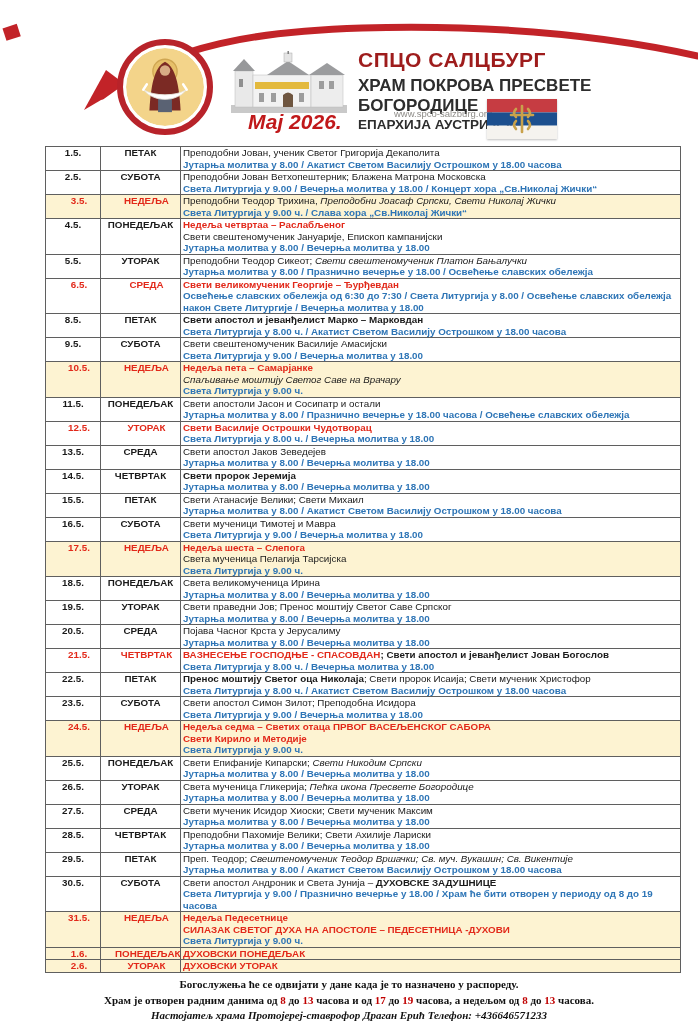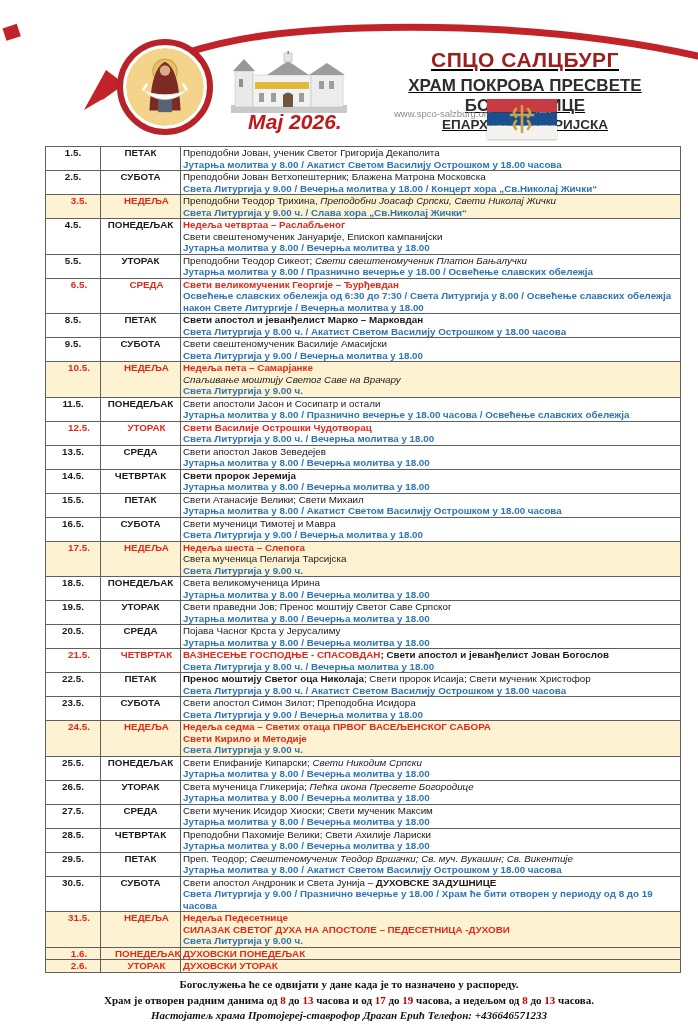--- a/index.html
+++ b/index.html
@@ -7,21 +7,21 @@
   body { font-family:"Liberation Sans", sans-serif; }
   .page { width:698px; height:1024px; position:relative; background:#ffffff; margin:0 auto; overflow:hidden; }
 
   
   .header { position:absolute; top:0; left:0; width:698px; height:146px; }
   .swoosh { position:absolute; top:0; left:0; }
   .icon-circle { position:absolute; left:117px; top:39px; width:96px; height:96px;
                  border:6px solid #b8232a; border-radius:50%; background:#fff; padding:3px; z-index:3; }
   .icon-circle svg { width:100%; height:100%; border-radius:50%; display:block; }
   .church { position:absolute; left:231px; top:51px; width:116px; height:66px; z-index:2; }
-  .title-block { position:absolute; left:358px; top:48px; width:334px; text-align:center; z-index:3;text-decoration:underline; }
+  .title-block { position:absolute; left:358px; top:48px; width:334px; z-index:3; }
   .org-title { font-size:21px; font-weight:bold; color:#9e1c1c; letter-spacing:.5px; }
   .temple-title { font-size:17px; font-weight:bold; color:#2d2d2d; margin-top:4px; }
   .eparchy-title { font-size:13.5px; font-weight:bold; color:#2d2d2d; margin-top:1px; }
   .website { position:absolute; left:394px; top:108px; font-size:9.5px; color:#8e8c88; z-index:3; }
   .flag { position:absolute; left:487px; top:99px; width:70px; height:40px; z-index:3; box-shadow:0 1px 2px rgba(0,0,0,.25); }
   .month-title { position:absolute; left:248px; top:110px; width:115px; text-align:left;
                  font-size:21px; font-weight:bold; font-style:italic; color:#c0181a; z-index:3; }
 
   
   table.schedule { position:absolute; top:146px; left:45px; width:636px;

